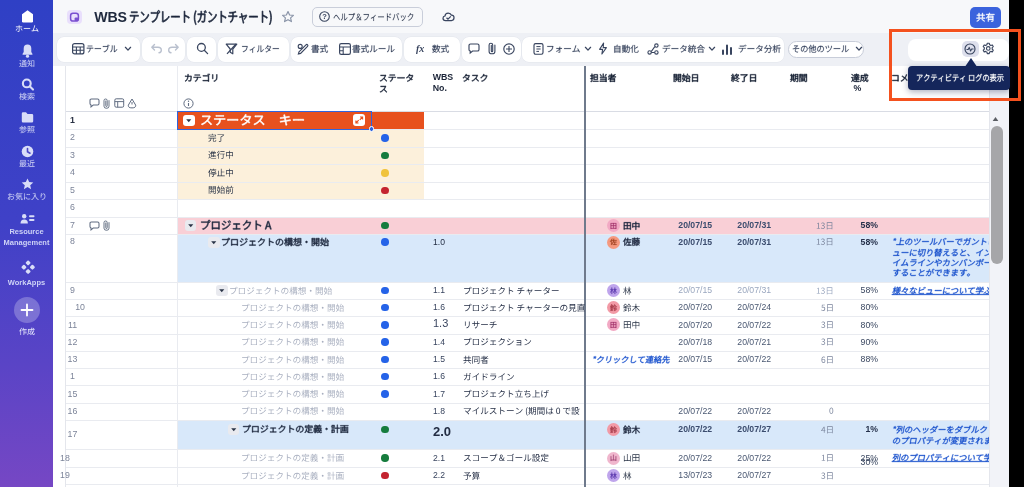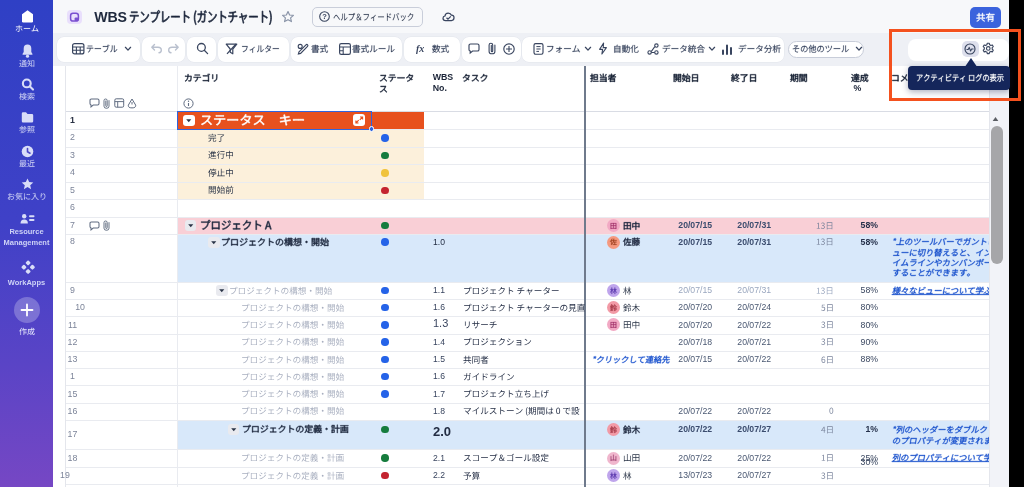--- a/index.html
+++ b/index.html
@@ -464,21 +464,21 @@
 <div class="t" style="left:60px;top:236.40px;width:25px;text-align:center;font-size:8.8px;color:#7c8499;font-weight:normal">8</div>
 <div class="t" style="left:60px;top:285.02px;width:25px;text-align:center;font-size:8.8px;color:#7c8499;font-weight:normal">9</div>
 <div class="t" style="left:60px;top:302.27px;width:25px;text-align:right;font-size:8.8px;color:#7c8499;font-weight:normal">10</div>
 <div class="t" style="left:60px;top:319.52px;width:25px;text-align:center;font-size:8.8px;color:#7c8499;font-weight:normal">11</div>
 <div class="t" style="left:60px;top:336.77px;width:25px;text-align:center;font-size:8.8px;color:#7c8499;font-weight:normal">12</div>
 <div class="t" style="left:60px;top:354.02px;width:25px;text-align:center;font-size:8.8px;color:#7c8499;font-weight:normal">13</div>
 <div class="t" style="left:60px;top:371.27px;width:25px;text-align:center;font-size:8.8px;color:#7c8499;font-weight:normal">1</div>
 <div class="t" style="left:60px;top:388.52px;width:25px;text-align:center;font-size:8.8px;color:#7c8499;font-weight:normal">15</div>
 <div class="t" style="left:60px;top:405.77px;width:25px;text-align:center;font-size:8.8px;color:#7c8499;font-weight:normal">16</div>
 <div class="t" style="left:60px;top:429.15px;width:25px;text-align:center;font-size:8.8px;color:#7c8499;font-weight:normal">17</div>
-<div class="t" style="left:60px;top:452.65px;width:25px;text-align:center;font-size:8.8px;color:#7c8499;font-weight:normal">18</div>
+<div class="t" style="left:60px;top:452.65px;width:25px;font-size:8.8px;color:#7c8499;font-weight:normal">18</div>
 <div class="t" style="left:60px;top:470.15px;width:25px;text-align:left;font-size:8.8px;color:#7c8499;font-weight:normal">19</div>
 <svg class="j" style="left:88.5px;top:220.6px" width="11" height="10">
     <path d="M1 2.4 Q1 1 2.4 1 L8.6 1 Q10 1 10 2.4 L10 5.6 Q10 7 8.6 7 L4.2 7 L2 8.8 L2 7 Q1 6.8 1 5.6 Z" fill="none" stroke="#5f6b80" stroke-width="1.05"></path>
   </svg>
 <svg class="j" style="left:101.5px;top:219.8px" width="9" height="11.5">
     <path d="M7 2.6 L7 8.2 Q7 10.3 4.5 10.3 Q2 10.3 2 8.2 L2 2.5 Q2 1 3.6 1 Q5.2 1 5.2 2.5 L5.2 7.8 Q5.2 8.6 4.5 8.6 Q3.8 8.6 3.8 7.8 L3.8 3" fill="none" stroke="#5f6b80" stroke-width="0.95" stroke-linecap="round"></path>
   </svg>
 <div style="position:absolute;left:183.4px;top:114.70px;width:11.5px;height:11px;border-radius:3px;background:#ffffff"></div>
 <svg class="j" style="left:183.4px;top:114.70px" width="11.5" height="11">
     <path d="M3.2 4.3 L5.75 7.2 L8.3 4.3 Z" fill="#2a3447"></path>

